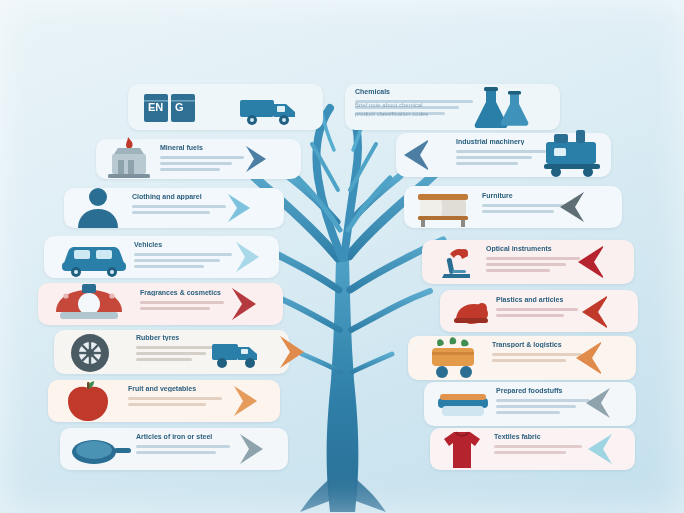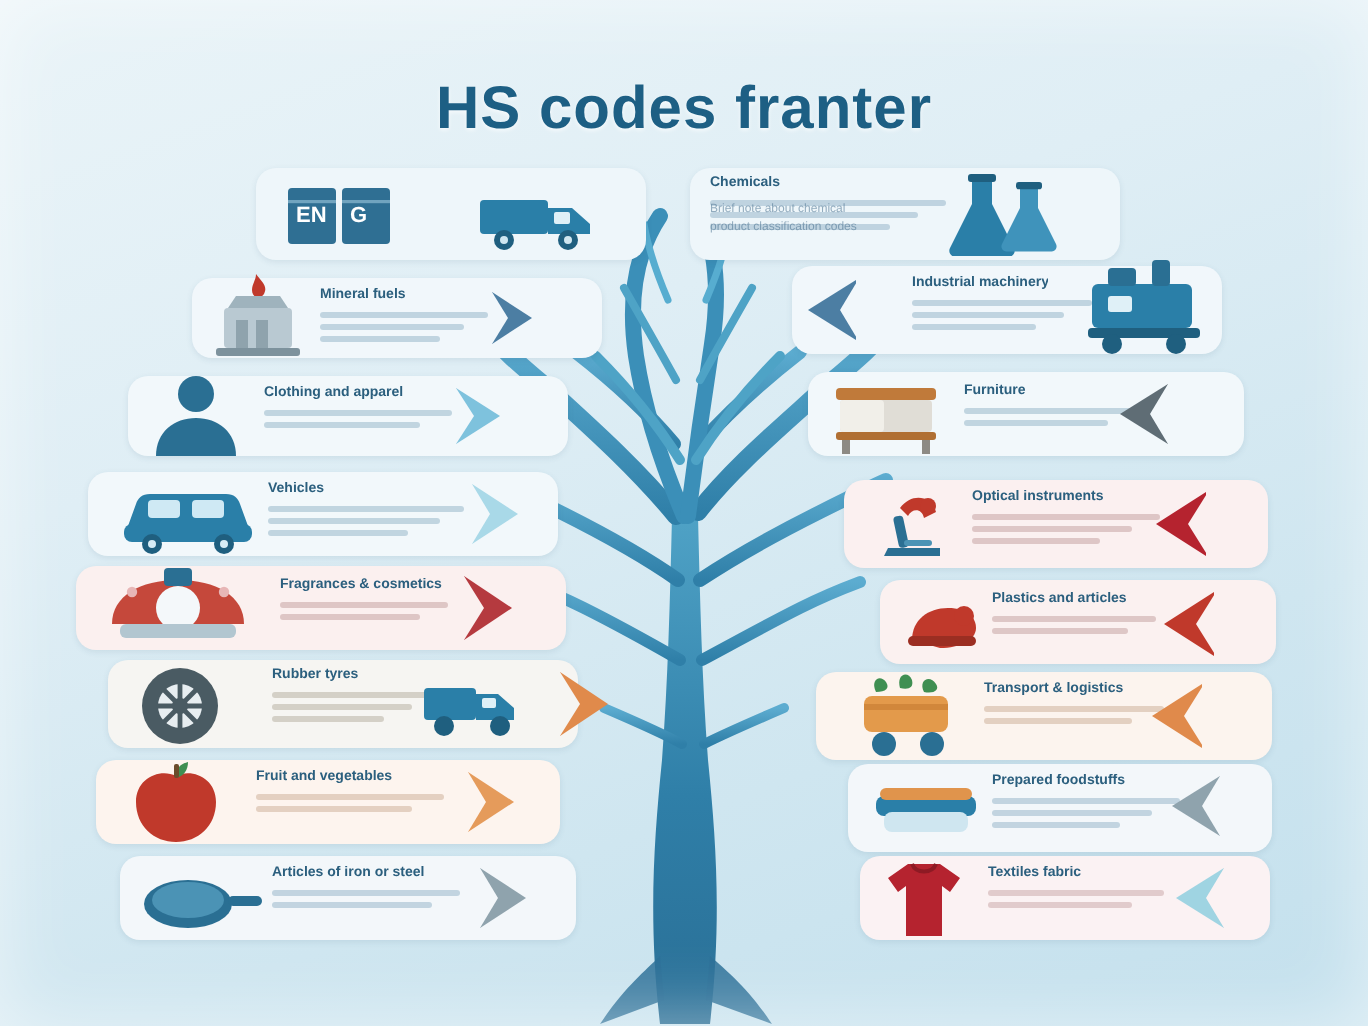--- a/index.html
+++ b/index.html
@@ -127,21 +127,20 @@
     <path d="M342 258 C330 230 322 204 318 178 C314 150 318 126 330 108" stroke="#3b8fb8" stroke-width="8" fill="none" stroke-linecap="round"></path>
     <path d="M344 258 C348 226 352 198 356 172 C360 146 358 124 350 106" stroke="#3b8fb8" stroke-width="8" fill="none" stroke-linecap="round"></path>
     <path d="M340 230 C326 208 312 192 298 178" stroke="#4ea3c6" stroke-width="5" fill="none" stroke-linecap="round"></path>
     <path d="M348 230 C362 208 376 192 390 178" stroke="#4ea3c6" stroke-width="5" fill="none" stroke-linecap="round"></path>
     <path d="M338 190 C328 172 320 158 312 144" stroke="#4ea3c6" stroke-width="4" fill="none" stroke-linecap="round"></path>
     <path d="M350 190 C360 172 368 158 376 144" stroke="#4ea3c6" stroke-width="4" fill="none" stroke-linecap="round"></path>
     <path d="M334 150 C328 136 324 124 322 112" stroke="#57add0" stroke-width="3.5" fill="none" stroke-linecap="round"></path>
     <path d="M353 150 C359 136 363 124 365 112" stroke="#57add0" stroke-width="3.5" fill="none" stroke-linecap="round"></path>
   </svg>
 
-  <div class="title">HS codes franter</div>
 
   <div class="card" style="left:128px; top:84px; width:195px; height:46px; background:#eef6fa;">
   </div>
   <svg class="icon-wrap" style="left:142px; top:88px;" width="56" height="40" viewBox="0 0 56 40">
     <rect x="2" y="6" width="24" height="28" rx="2" fill="#2f6f93"></rect>
     <rect x="29" y="6" width="24" height="28" rx="2" fill="#2f6f93"></rect>
     <g fill="#ffffff" font-family="Liberation Sans, sans-serif" font-size="11" font-weight="bold">
       <text x="6" y="23">EN</text>
       <text x="33" y="23">G</text>
     </g>

